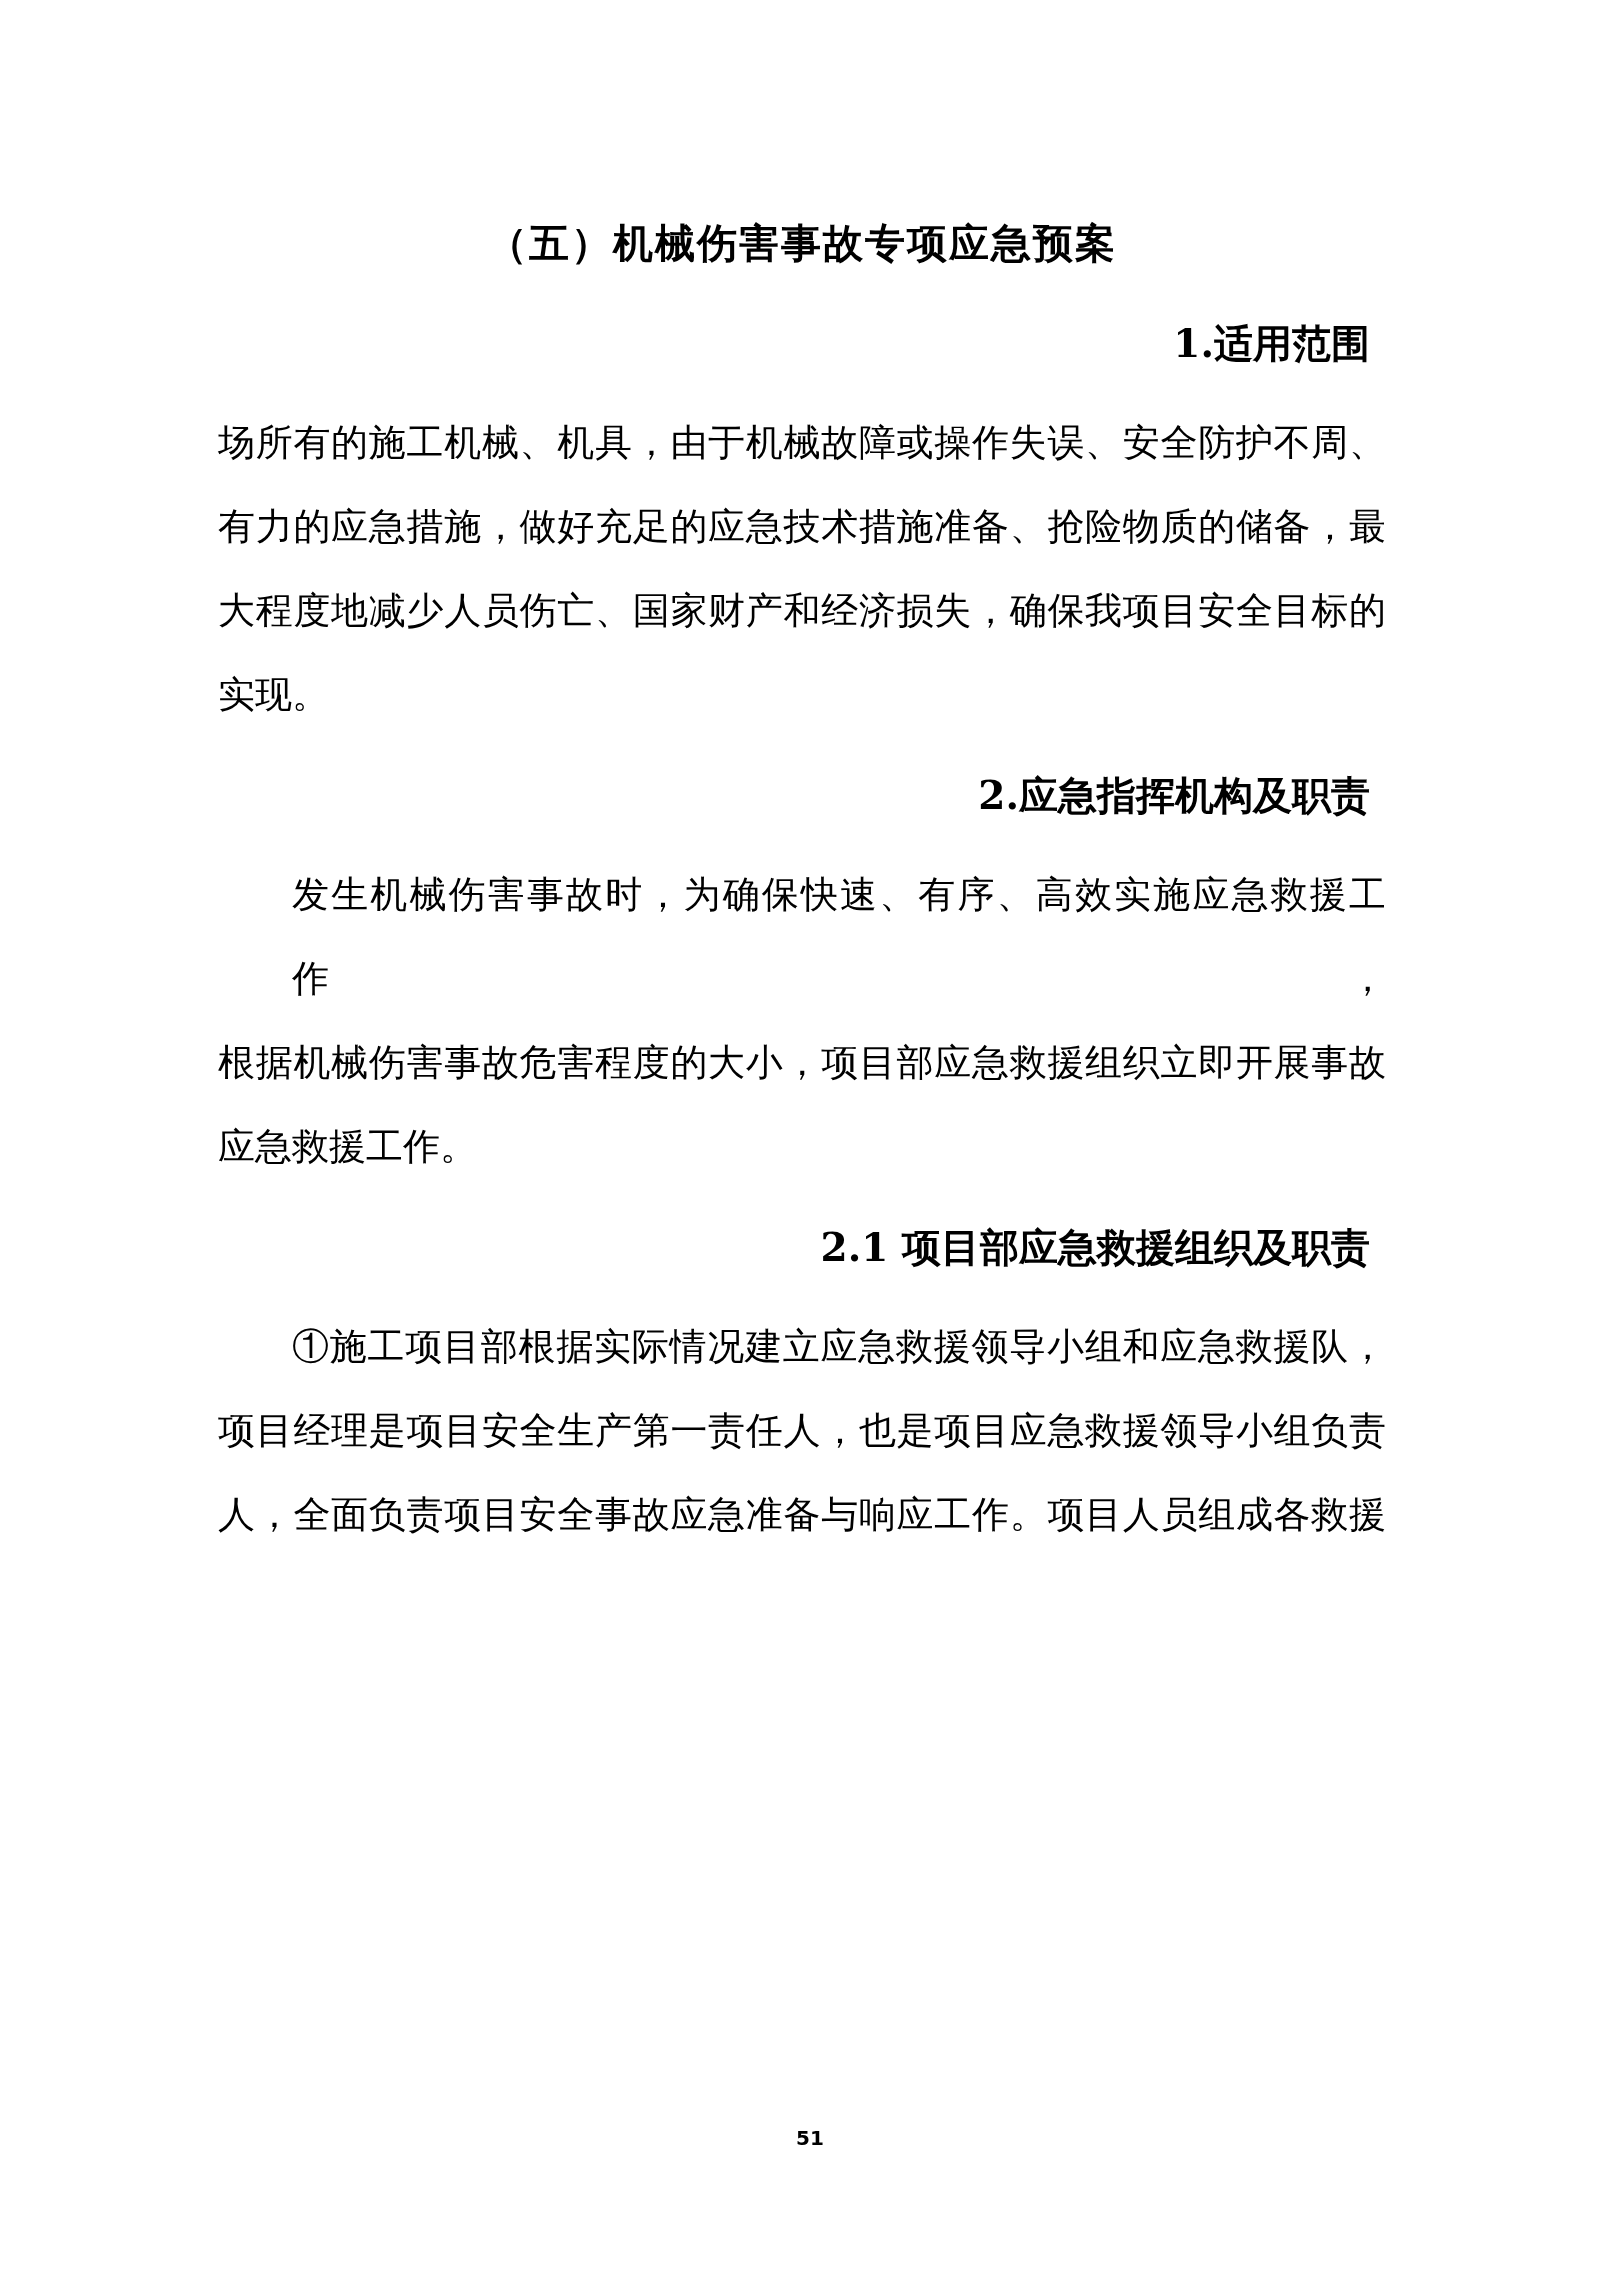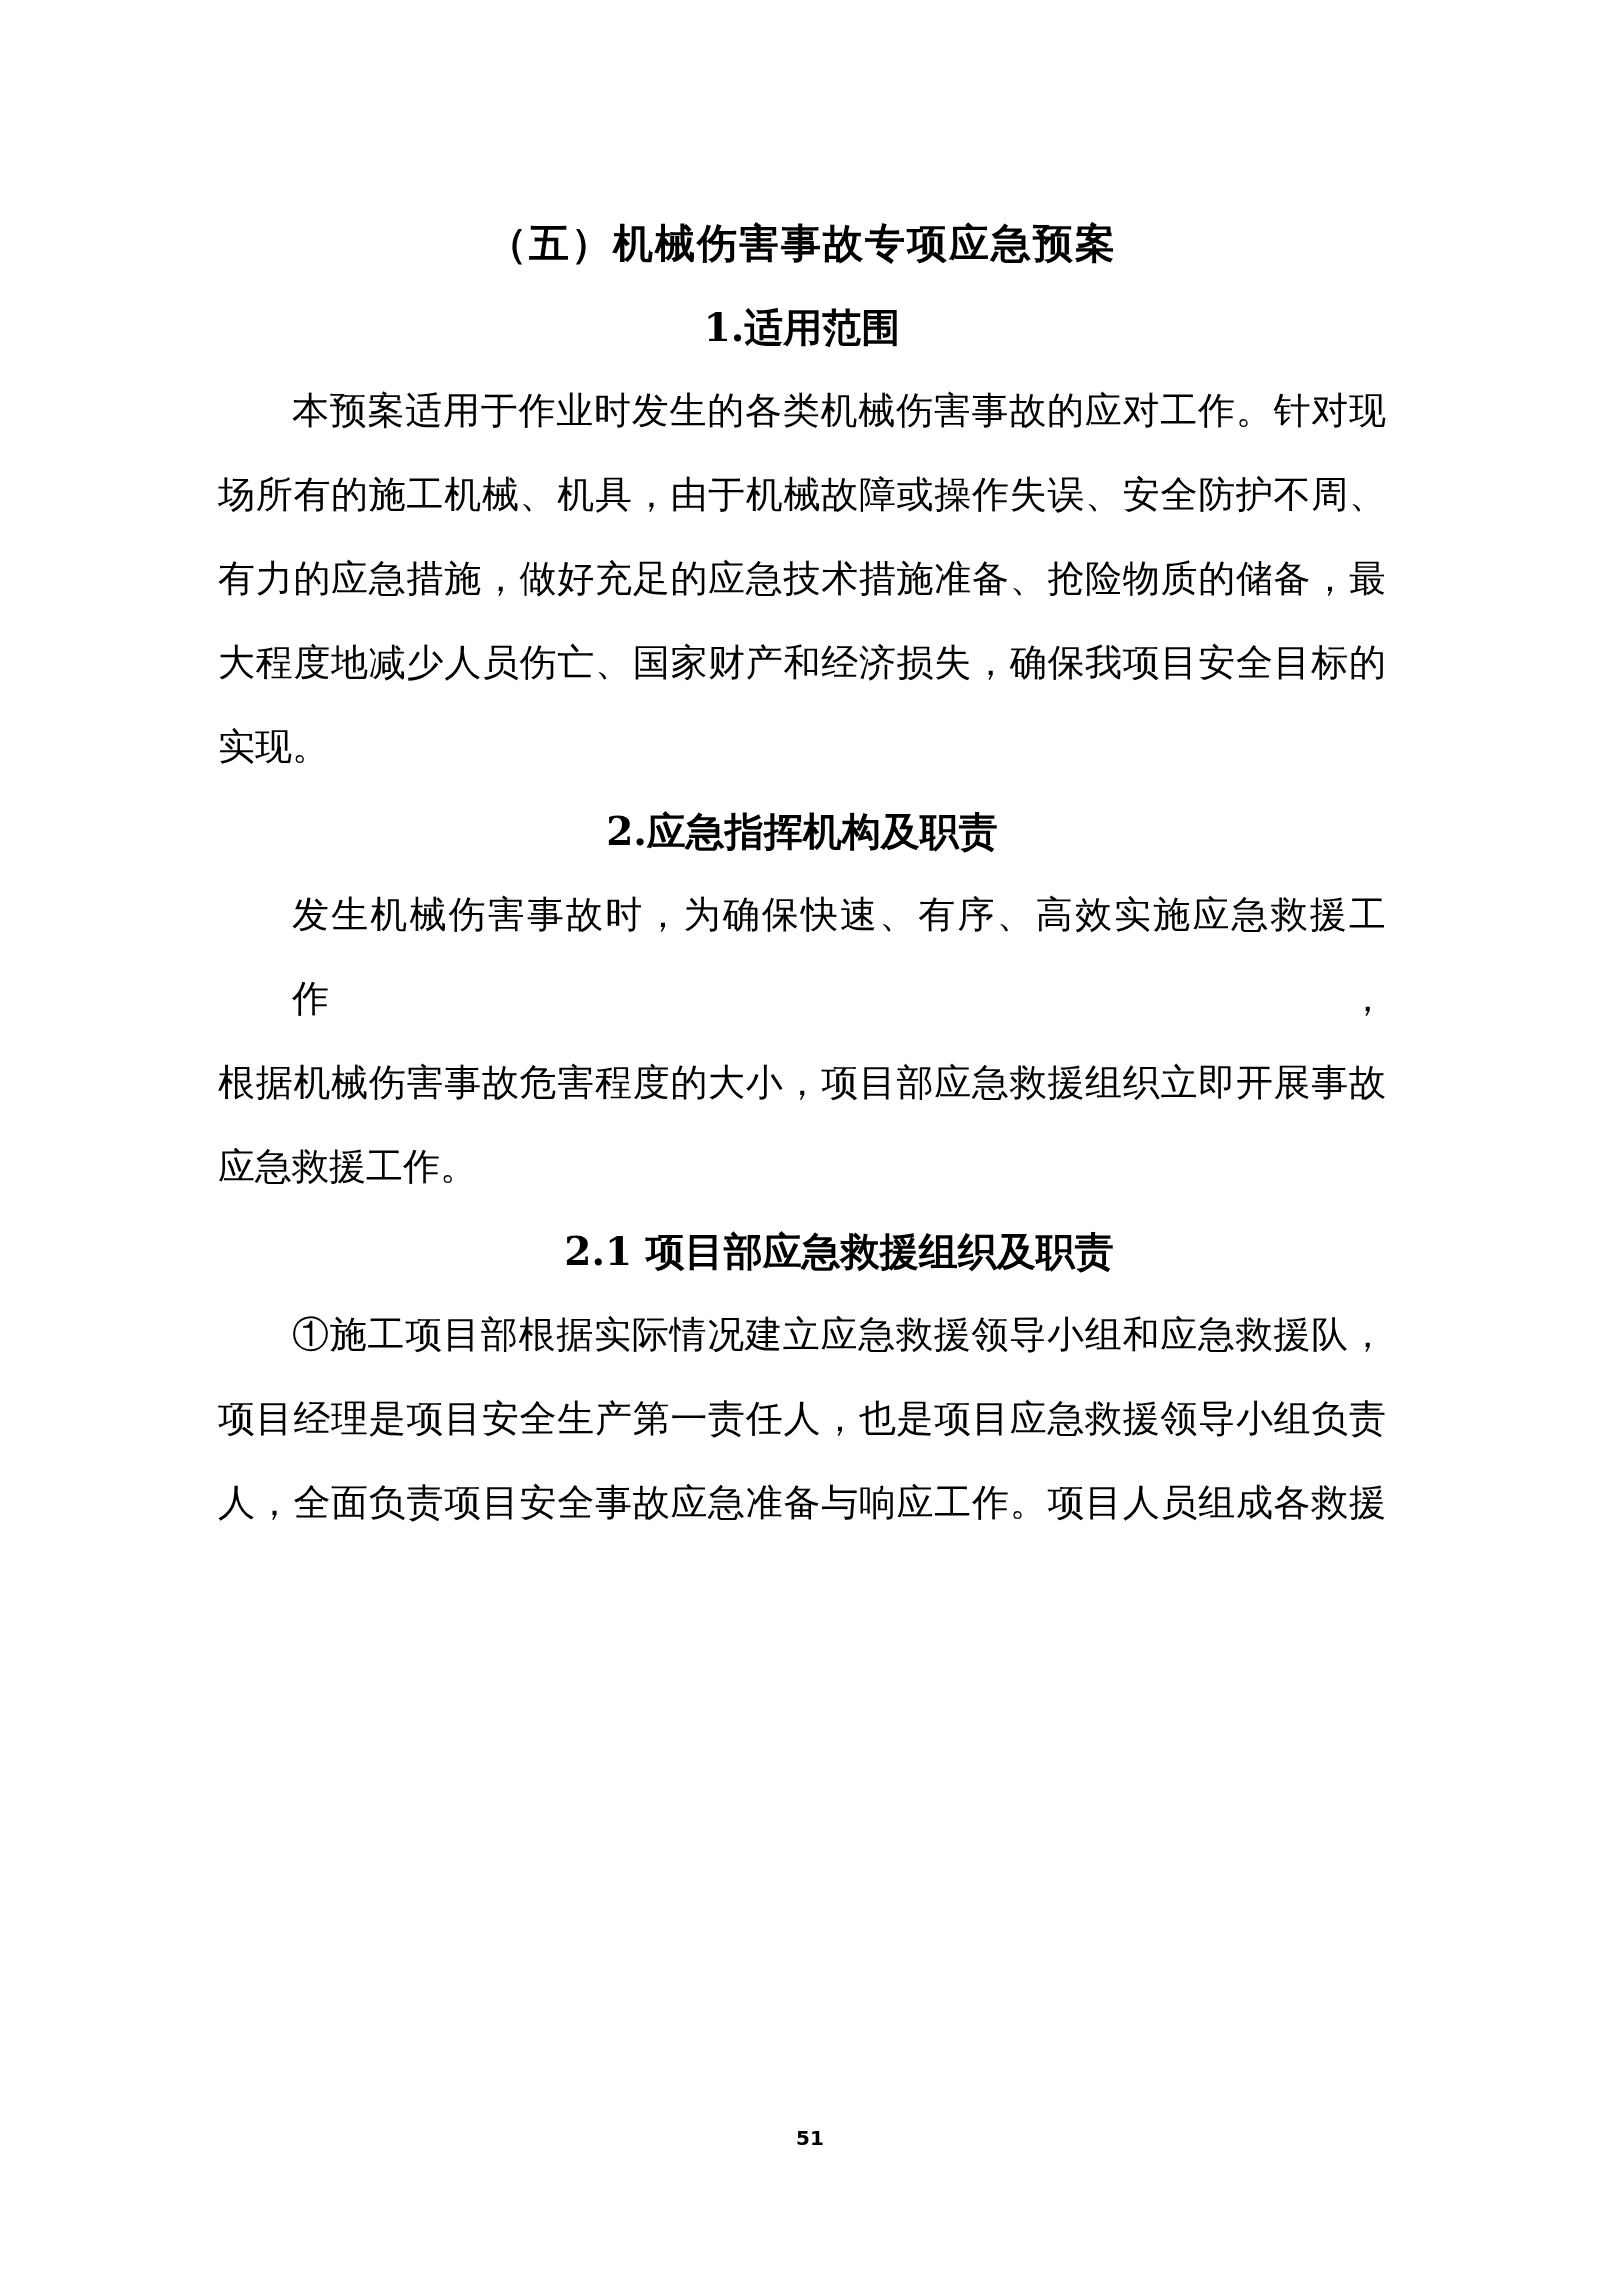--- a/index.html
+++ b/index.html
@@ -26,25 +26,25 @@
   }
   .doc-title {
     margin: 0;
     font-size: 40px;
     font-weight: bold;
     line-height: 84px;
     text-align: center;
     letter-spacing: 2px;
   }
   .heading {
-    margin: 0;
+    margin: 16px;
     font-size: 39px;
     font-weight: bold;
     line-height: 84px;
-    text-align: center;
+    text-align: right;
   }
   .heading.indent {
     padding-left: 74px;
   }
   .para {
     margin: 0;
   }
   .line {
     font-size: 37px;
     line-height: 84px;
@@ -74,21 +74,20 @@
 <body>
 
 <div class="page">
   <div class="content">
 
     <h1 class="doc-title">（五）机械伤害事故专项应急预案</h1>
 
     <h2 class="heading">1.适用范围</h2>
 
     <div class="para">
-      <div class="line first">本预案适用于作业时发生的各类机械伤害事故的应对工作。针对现</div>
       <div class="line">场所有的施工机械、机具，由于机械故障或操作失误、安全防护不周、</div>
       <div class="line">有力的应急措施，做好充足的应急技术措施准备、抢险物质的储备，最</div>
       <div class="line">大程度地减少人员伤亡、国家财产和经济损失，确保我项目安全目标的</div>
       <div class="line last">实现。</div>
     </div>
 
     <h2 class="heading">2.应急指挥机构及职责</h2>
 
     <div class="para">
       <div class="line first">发生机械伤害事故时，为确保快速、有序、高效实施应急救援工作，</div>

